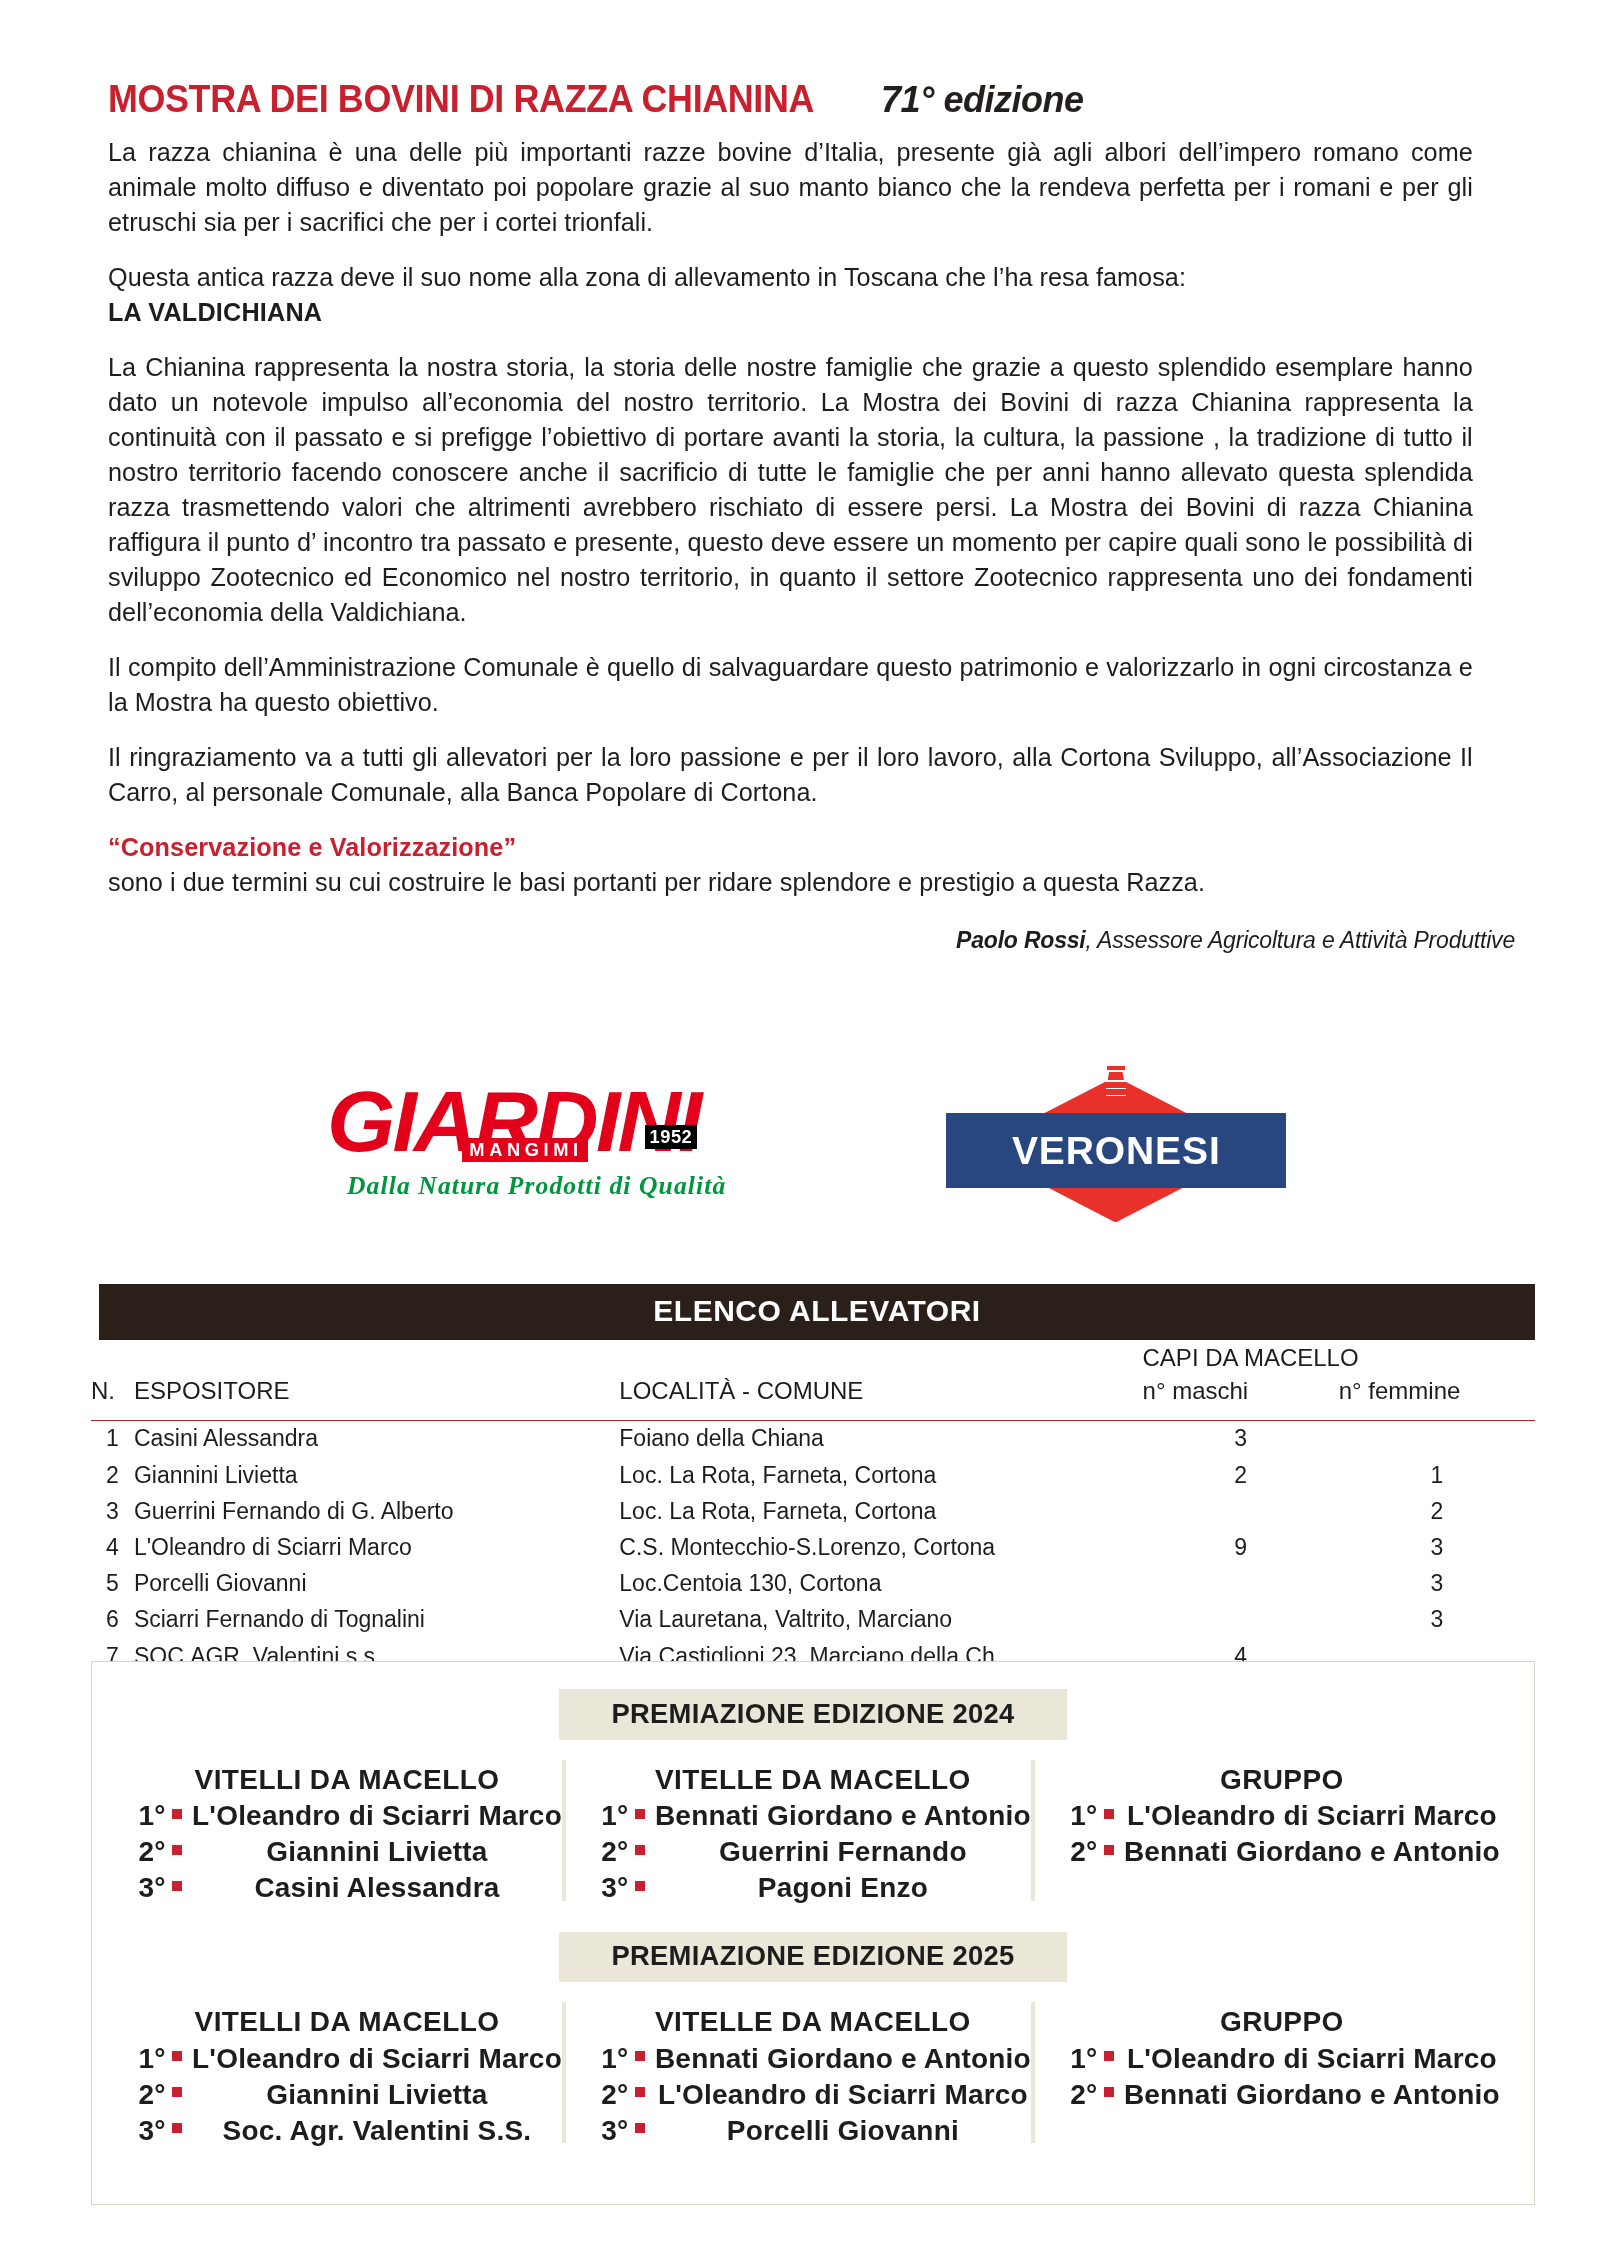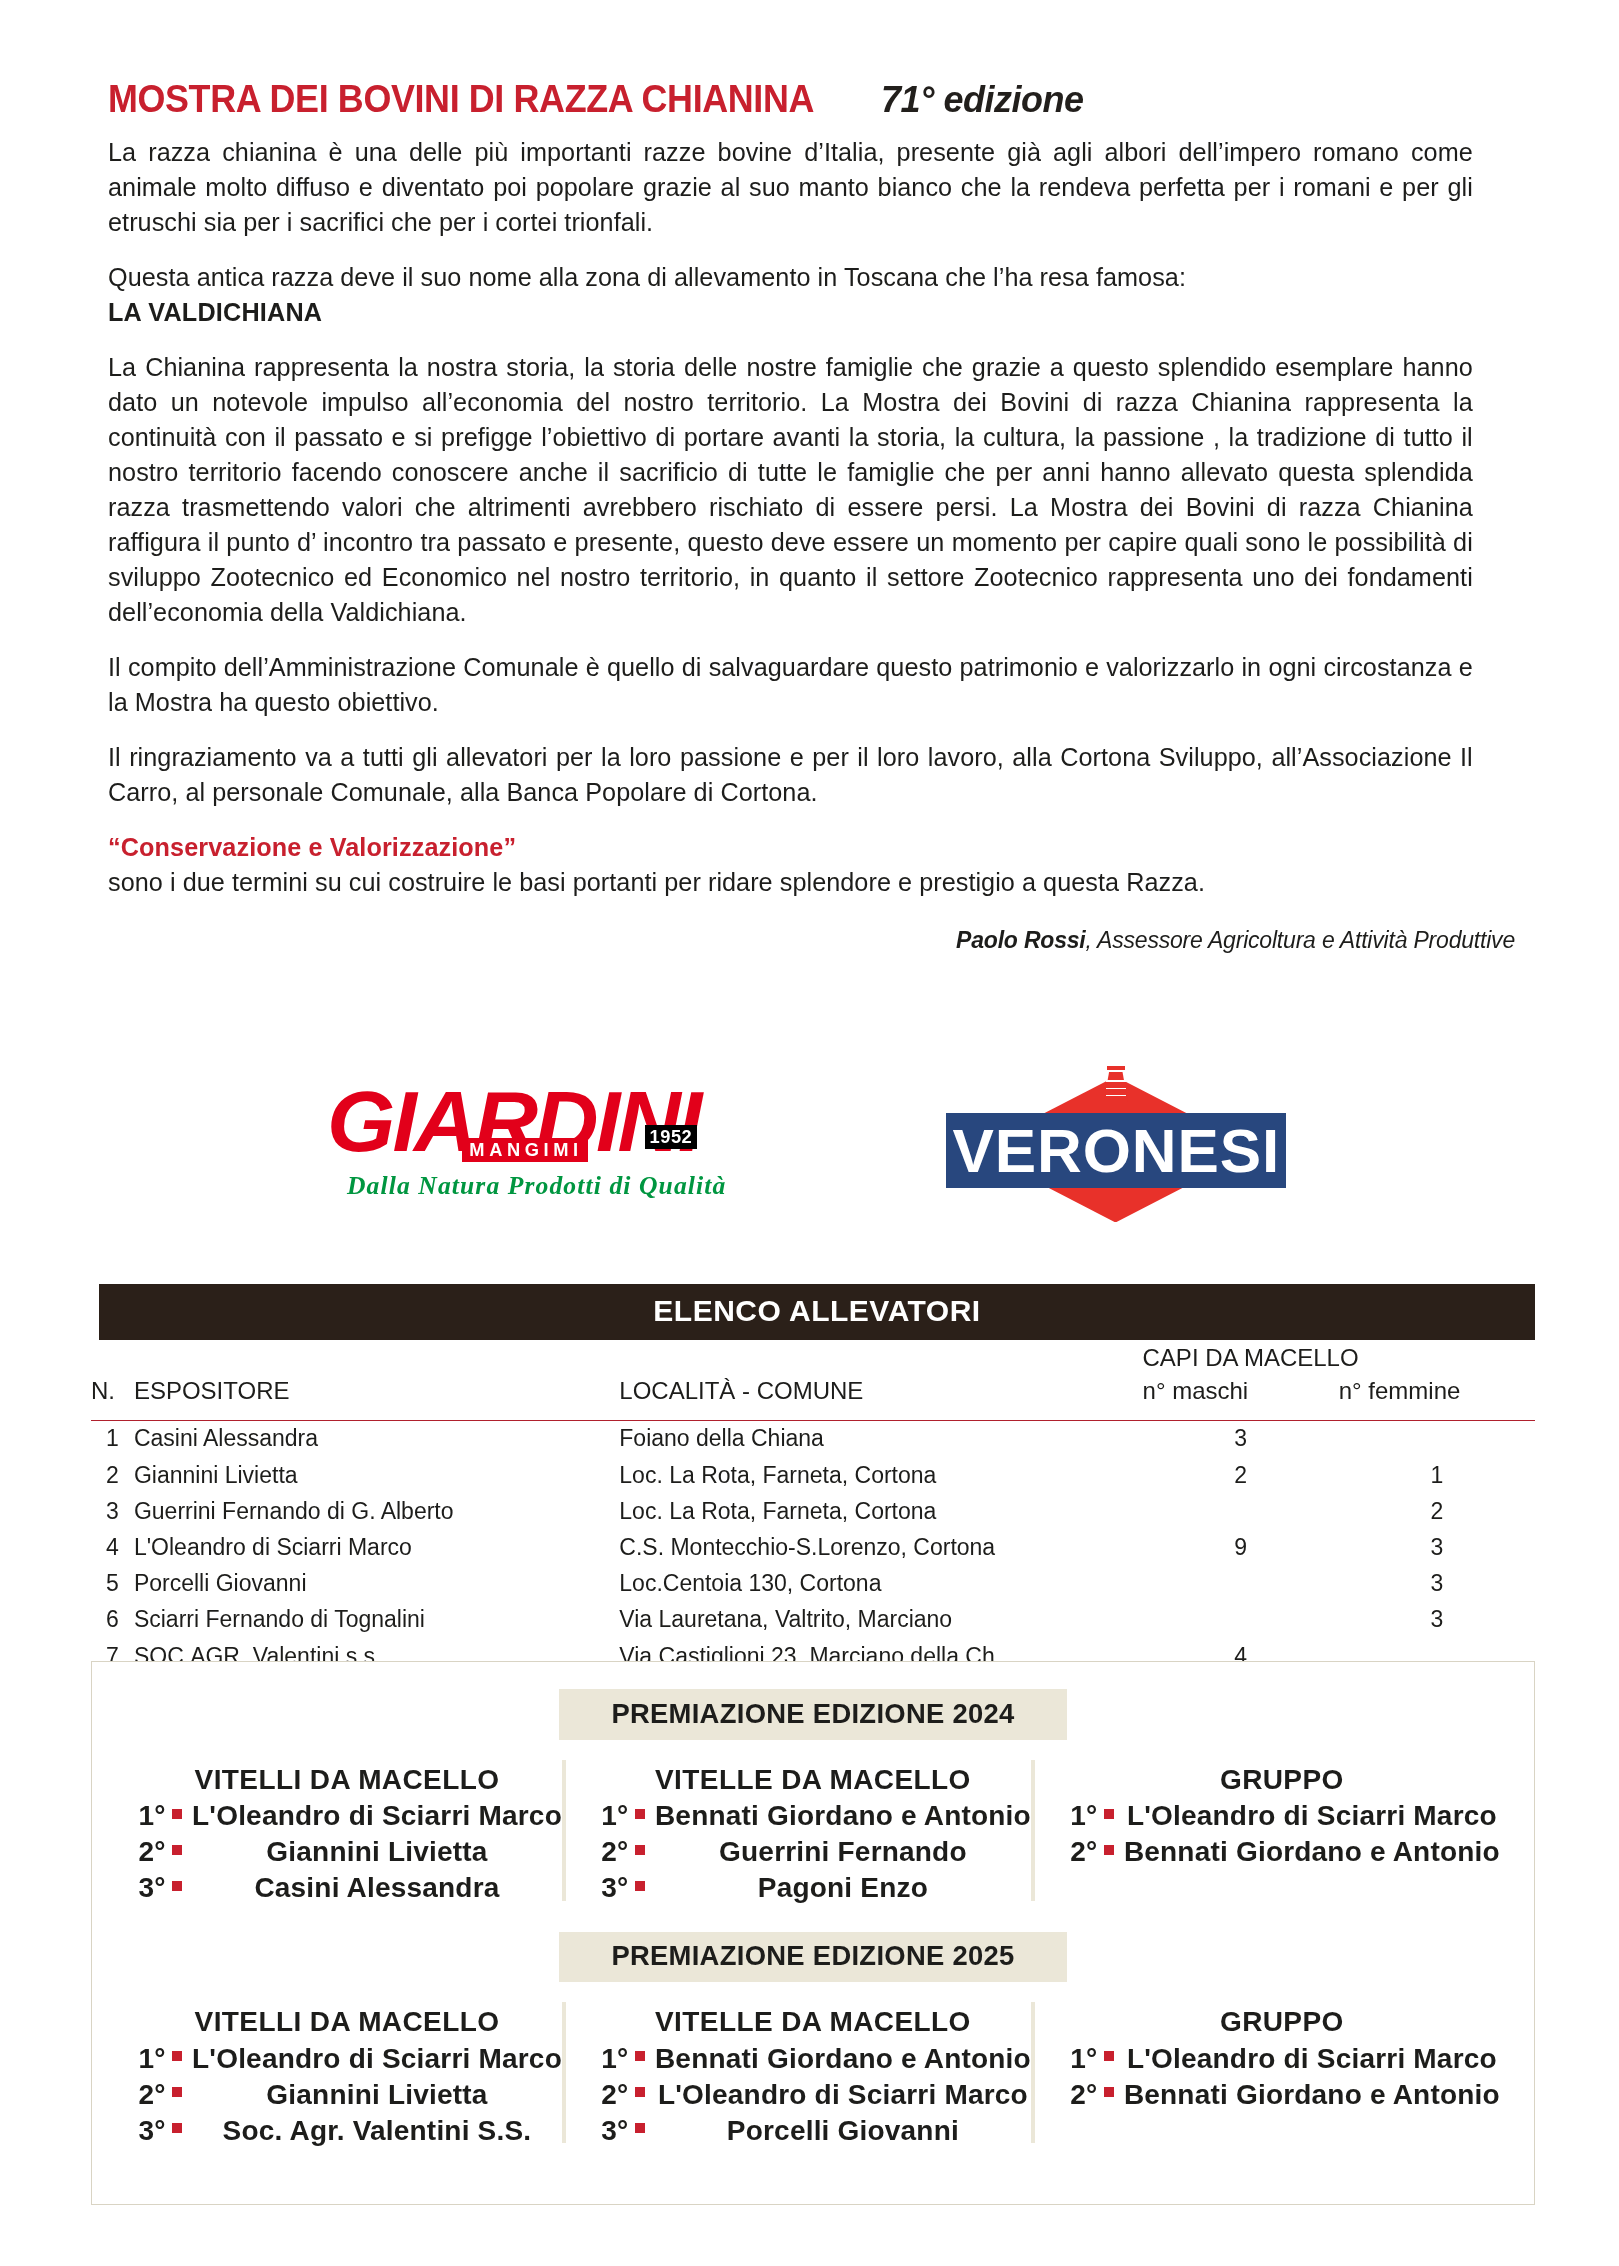--- a/index.html
+++ b/index.html
@@ -218,21 +218,21 @@
   .veronesi-text {
     position: absolute;
     left: 7.3px;
     top: 53px;
     width: 340px;
     height: 75px;
     line-height: 75px;
     text-align: center;
     font-family: "Liberation Sans", sans-serif;
     font-weight: bold;
-    font-size: 62px;
+    font-size: 39px;
     color: #ffffff;
     letter-spacing: 0.9px;
     transform: scaleX(1.0);
   }
 
   
   .elenco {
     position: absolute;
     left: 91px;
     top: 1284px;

